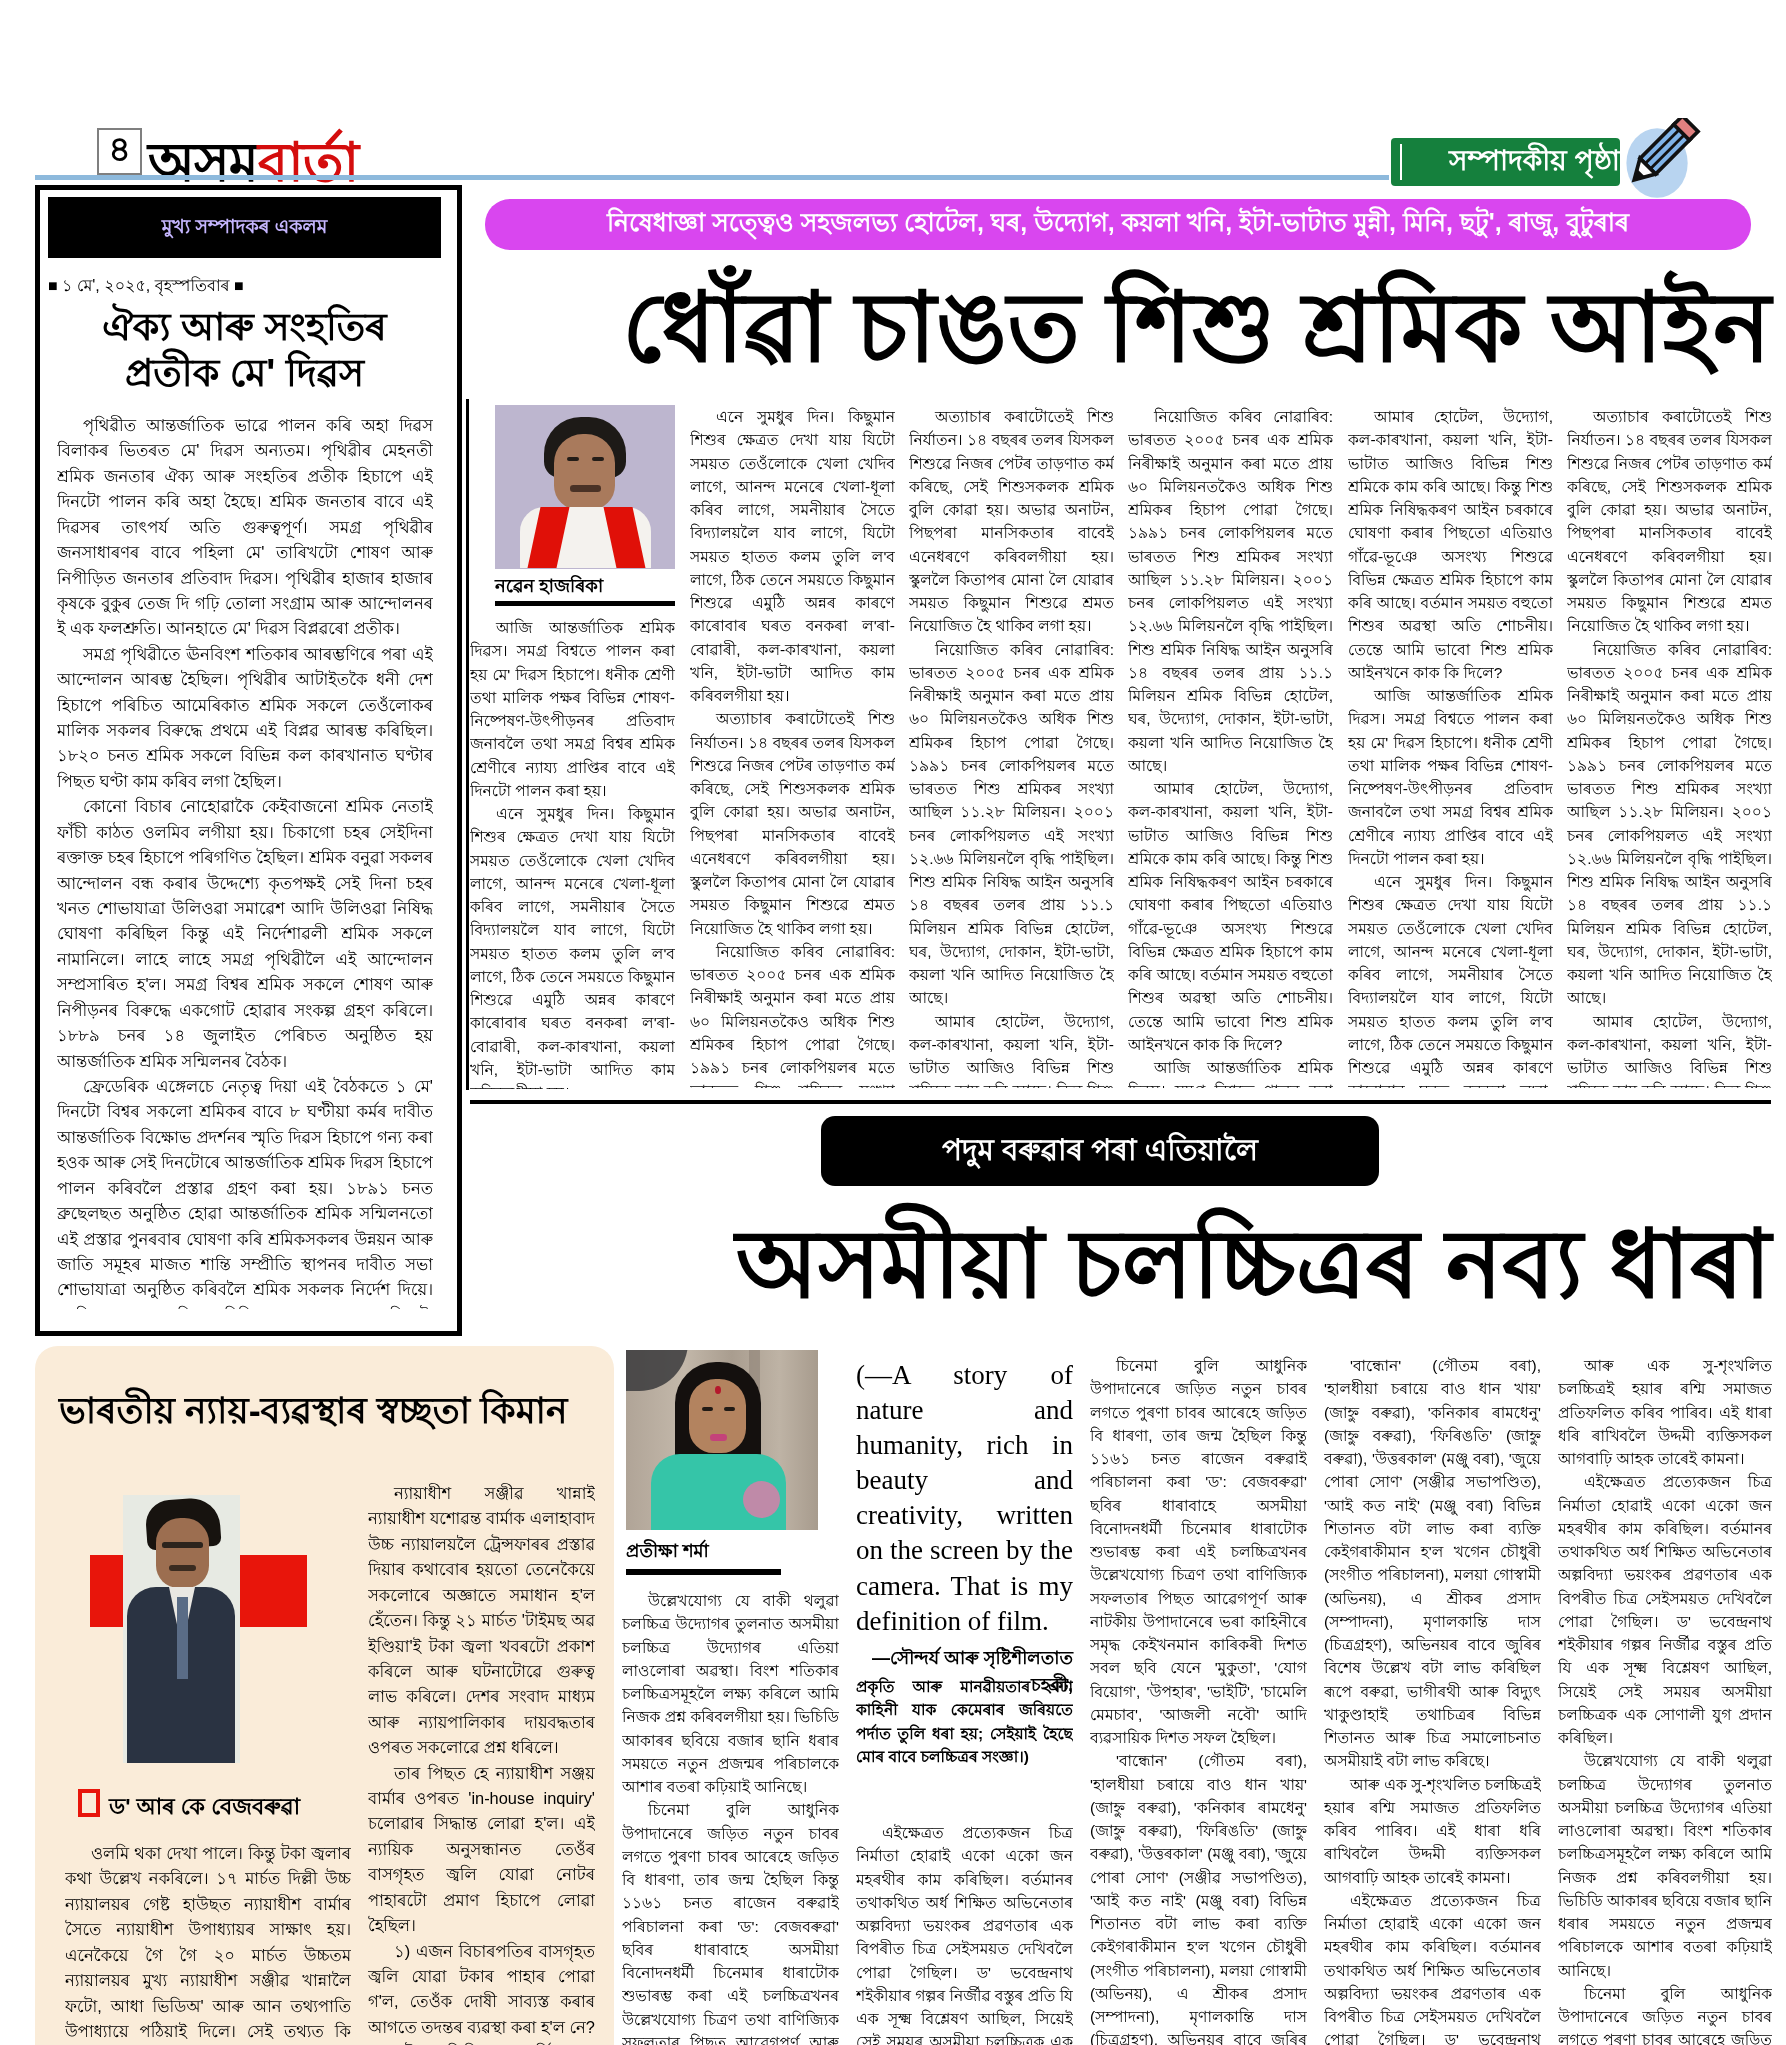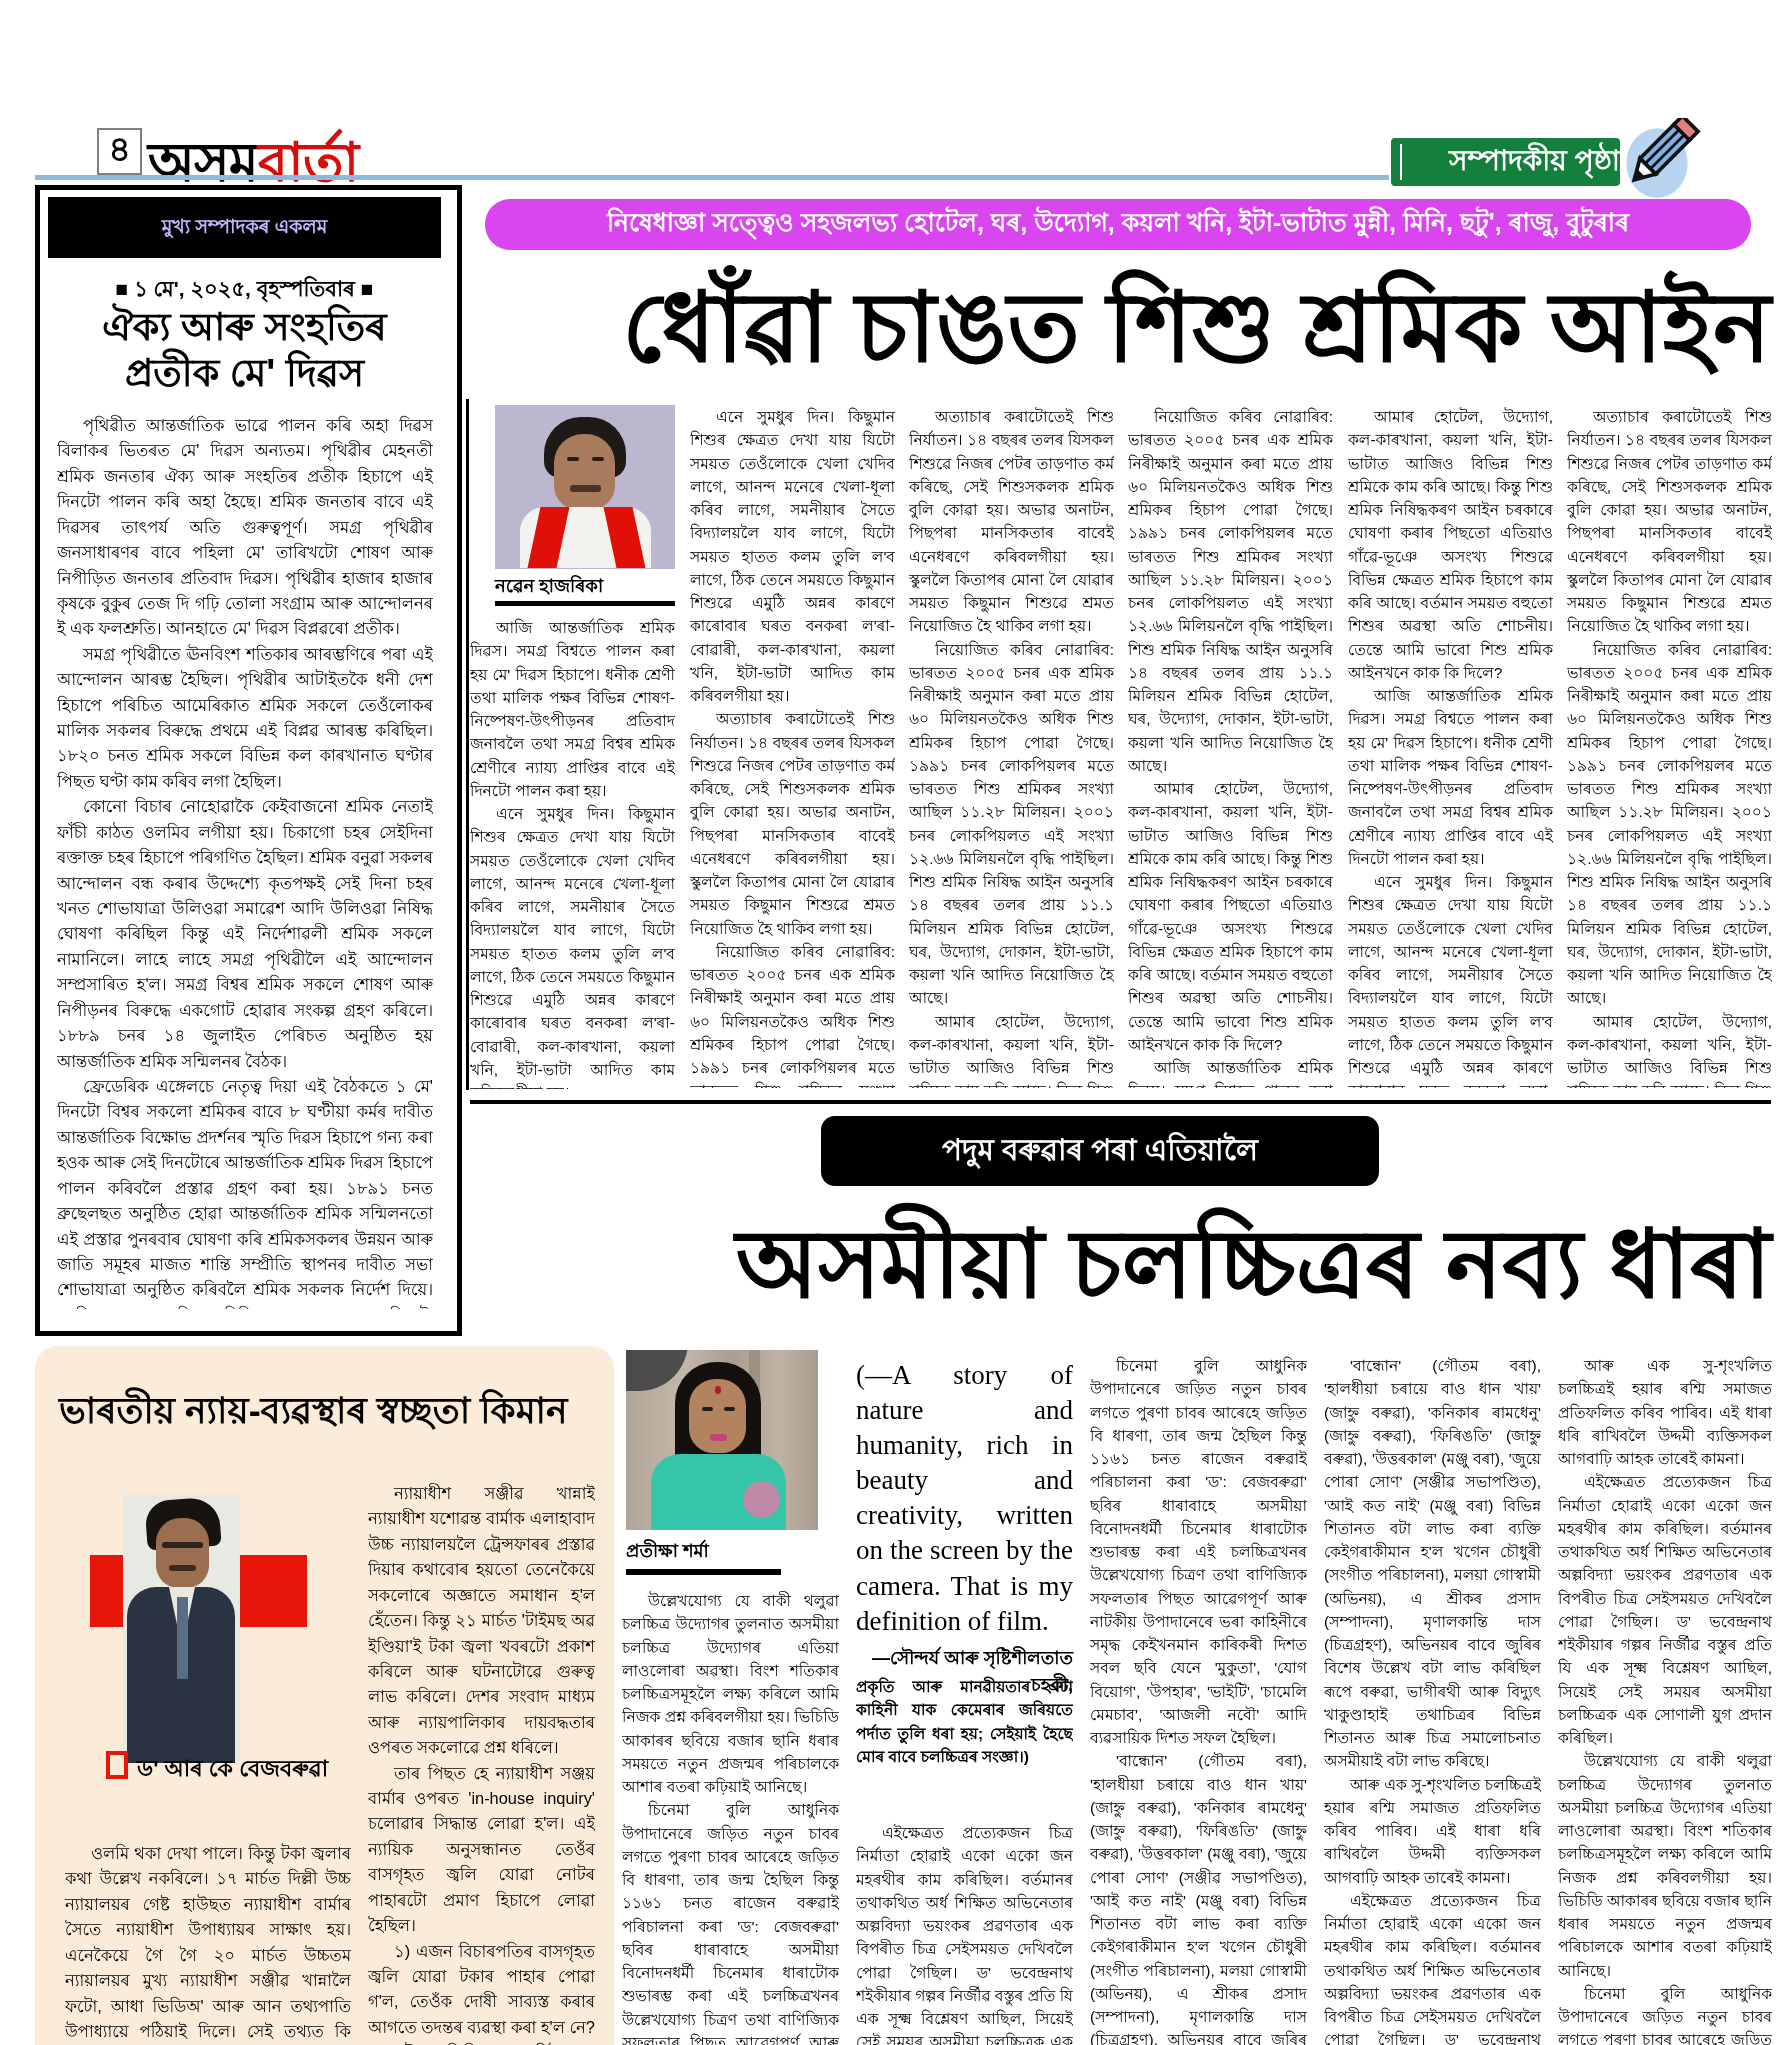--- a/index.html
+++ b/index.html
@@ -12,21 +12,21 @@
   .masthead{font-size:54px;font-weight:900;letter-spacing:-0.8px;white-space:nowrap;}
   .masthead .red{color:#d40d0d;}
   .rule-blue{background:#8db9dc;}
   .badge{background:#15803d;border-radius:4.1px;display:flex;align-items:center;justify-content:flex-end;}
   .badge .txt{color:#fff;font-size:28px;font-weight:bold;white-space:nowrap;}
   .badge .stripe{position:absolute;left:9px;top:5.7px;bottom:5.7px;width:2px;background:#fff;}
   
   .edbox{border:5.3px solid #000;background:#fff;}
   .edband{background:#000;color:#c4b5fd;display:flex;align-items:center;justify-content:center;
           font-size:19px;font-weight:bold;white-space:nowrap;}
-  .eddate{font-size:21px;font-weight:bold;text-align:center;white-space:nowrap;}
+  .eddate{font-size:16px;font-weight:normal;text-align:left;white-space:nowrap;}
   .edhead{font-size:38px;font-weight:900;text-align:center;line-height:1.22;white-space:nowrap;}
   
   .col{overflow:hidden;text-align:justify;}
   .col p{margin:0;text-indent:26px;}
   .b38{font-size:15.5px;line-height:1.5;}
   .b40{font-size:16.4px;line-height:1.55;}
   
   .kickerbar{background:#d946ef;border-radius:25px;display:flex;align-items:center;justify-content:center;}
   .kickerbar .txt{color:#fff;font-size:25px;font-weight:bold;white-space:nowrap;}
   .bighead{font-weight:900;text-align:right;white-space:nowrap;}
@@ -208,21 +208,21 @@
   <div class="abs redbar" style="left:239px;top:1555px;width:68px;height:72px;"></div>
   <div class="abs photo ph-bez" style="left:123px;top:1495px;width:117px;height:268px;">
     <div class="abs" style="left:22.5px;top:4.1px;width:74px;height:49px;background:#17130f;border-radius:24.5px 29px 8.2px 8.2px;transform:rotate(-4deg);"></div>
     <div class="abs" style="left:33px;top:22.5px;width:53px;height:70px;background:#9c6e50;border-radius:24.5px 24.5px 22.5px 22.5px;"></div>
     <div class="abs" style="left:39px;top:47px;width:41px;height:5.7px;background:#2c241d;border-radius:2.5px;"></div>
     <div class="abs" style="left:46px;top:70px;width:27px;height:5.7px;background:#3a2b20;border-radius:2.9px;"></div>
     <div class="abs" style="left:4.1px;top:92px;width:108px;height:176px;background:#2a3342;border-radius:29px 29px 0 0;"></div>
     <div class="abs" style="left:46px;top:92px;width:26px;height:61px;background:#e9e7e2;clip-path:polygon(0 0,100% 0,50% 100%);"></div>
     <div class="abs" style="left:54px;top:102px;width:10.6px;height:82px;background:#5a6c86;"></div>
   </div>
-  <div class="abs authcap" style="left:78px;top:1751px;margin-left:28px;">
+  <div class="abs authcap" style="left:78px;top:1789px;">
     <span class="sqbullet"></span><span>ড' আৰ কে বেজবৰুৱা</span>
   </div>
 
   <div class="abs col b40" style="left:65px;top:1841px;width:286px;height:646px;">
       <p>ওলমি থকা দেখা পালে। কিন্তু টকা জ্বলাৰ কথা উল্লেখ নকৰিলে। ১৭ মাৰ্চত দিল্লী উচ্চ ন্যায়ালয়ৰ গেষ্ট হাউছত ন্যায়াধীশ বাৰ্মাৰ সৈতে ন্যায়াধীশ উপাধ্যায়ৰ সাক্ষাৎ হয়। এনেকৈয়ে গৈ গৈ ২০ মাৰ্চত উচ্চতম ন্যায়ালয়ৰ মুখ্য ন্যায়াধীশ সঞ্জীৱ খান্নালৈ ফটো, আধা ভিডিঅ' আৰু আন তথ্যপাতি উপাধ্যায়ে পঠিয়াই দিলে। সেই তথ্যত কি আছিল, সেয়া জনা নাযায়।</p>
     </div>
   <div class="abs col b40" style="left:368px;top:1481px;width:227px;height:1006px;">
       <p>ন্যায়াধীশ সঞ্জীৱ খান্নাই ন্যায়াধীশ যশোৱন্ত বাৰ্মাক এলাহাবাদ উচ্চ ন্যায়ালয়লৈ ট্ৰেন্সফাৰৰ প্ৰস্তাৱ দিয়াৰ কথাবোৰ হয়তো তেনেকৈয়ে সকলোৰে অজ্ঞাতে সমাধান হ'ল হেঁতেন। কিন্তু ২১ মাৰ্চত 'টাইমছ অৱ ইণ্ডিয়া'ই টকা জ্বলা খবৰটো প্ৰকাশ কৰিলে আৰু ঘটনাটোৱে গুৰুত্ব লাভ কৰিলে। দেশৰ সংবাদ মাধ্যম আৰু ন্যায়পালিকাৰ দায়বদ্ধতাৰ ওপৰত সকলোৱে প্ৰশ্ন ধৰিলে।</p>
       <p>তাৰ পিছত হে ন্যায়াধীশ সঞ্জয় বাৰ্মাৰ ওপৰত 'in-house inquiry' চলোৱাৰ সিদ্ধান্ত লোৱা হ'ল। এই ন্যায়িক অনুসন্ধানত তেওঁৰ বাসগৃহত জ্বলি যোৱা নোটৰ পাহাৰটো প্ৰমাণ হিচাপে লোৱা হৈছিল।</p>
       <p>১) এজন বিচাৰপতিৰ বাসগৃহত জ্বলি যোৱা টকাৰ পাহাৰ পোৱা গ'ল, তেওঁক দোষী সাব্যস্ত কৰাৰ আগতে তদন্তৰ ব্যৱস্থা কৰা হ'ল নে? ২) ঘটনাৰ ভিডিঅ' ৰেকৰ্ডিং কৰা হৈছিল নেকি? ৩) বিপুল পৰিমাণৰ টকাৰ উৎস কি? ৪) দোষ সাব্যস্ত নোহোৱাকৈ এনেদৰে ৰাজহুৱা কৰাটো ন্যায়সংগত নে? ৫) সাধাৰণ মানুহৰ ক্ষেত্ৰত হ'লে কি ব্যৱস্থা লোৱা হ'লহেঁতেন? ৬) ন্যায়পালিকাৰ ওপৰত মানুহৰ আস্থা ক'ত গৈ ৰ'ব? ৭) সাধাৰণ মানুহে এনেকুৱা বিচাৰপতিৰ পৰা আশা কৰিব পাৰিব জানো?</p>

